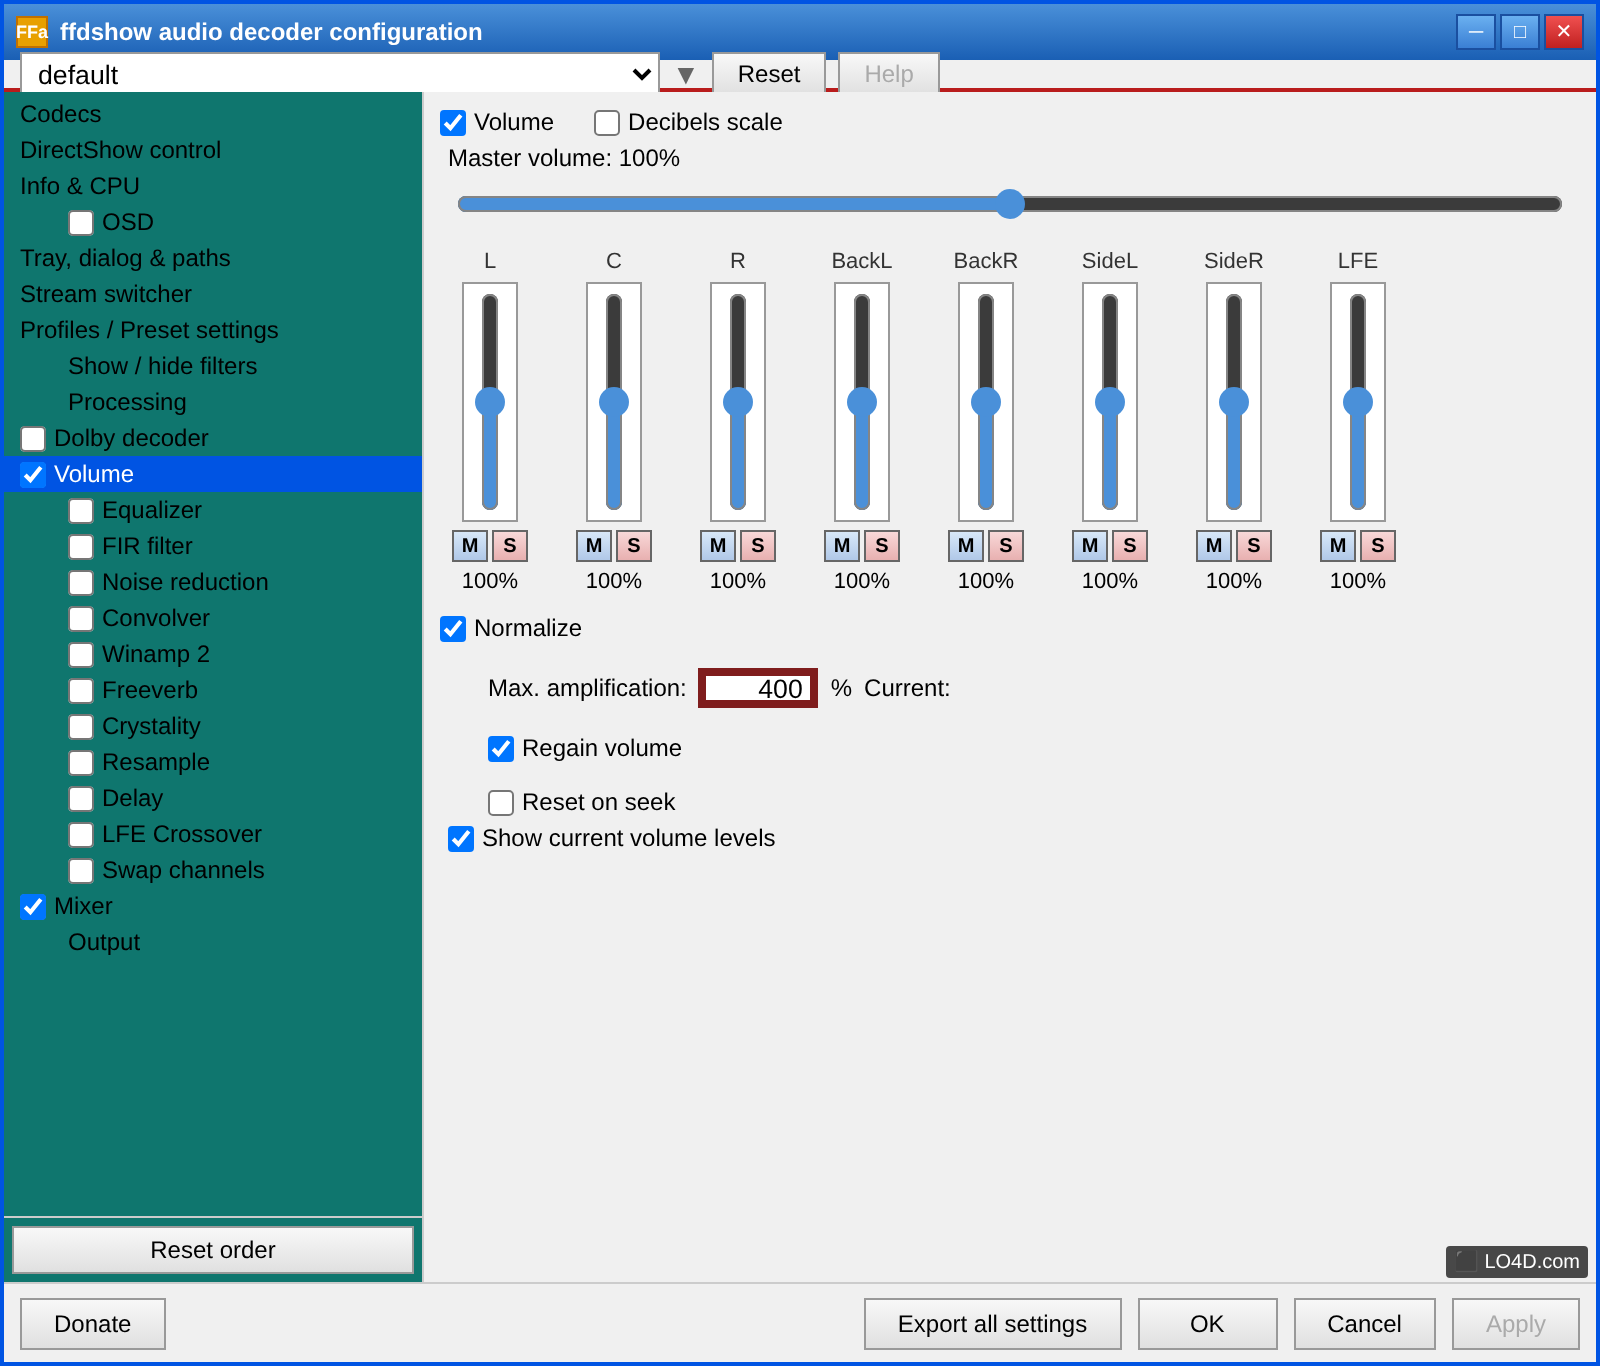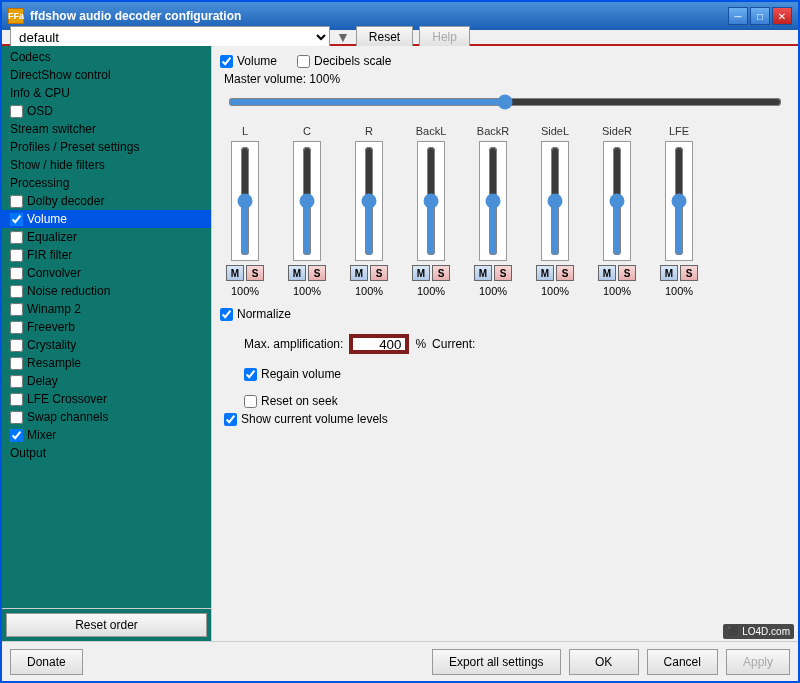--- a/index.html
+++ b/index.html
@@ -131,21 +131,21 @@
       white-space: nowrap;
       font-size: 12px;
     }
 
     .sidebar-item.selected {
       background: #0054e3;
       color: white;
     }
 
     .sidebar-item.sub {
-      padding-left: 8px;
+      padding-left: 32px;
     }
 
     .sidebar-checkbox {
       width: 13px;
       height: 13px;
     }
 
     .sidebar-bottom {
       padding: 4px;
       border-top: 1px solid #ccc;
@@ -384,20 +384,23 @@
               <span>DirectShow control</span>
             </div>
             <div class="sidebar-item">
               <span>Info &amp; CPU</span>
             </div>
             <div class="sidebar-item sub">
               <input type="checkbox" class="sidebar-checkbox" style="">
               <span>OSD</span>
             </div>
             <div class="sidebar-item">
+              <span>Tray, dialog &amp; paths</span>
+            </div>
+            <div class="sidebar-item">
               <span>Stream switcher</span>
             </div>
             <div class="sidebar-item">
               <span>Profiles / Preset settings</span>
             </div>
             <div class="sidebar-item sub">
               <span>Show / hide filters</span>
             </div>
             <div class="sidebar-item sub">
               <span>Processing</span>
@@ -413,25 +416,25 @@
             <div class="sidebar-item sub">
               <input type="checkbox" class="sidebar-checkbox" style="">
               <span>Equalizer</span>
             </div>
             <div class="sidebar-item sub">
               <input type="checkbox" class="sidebar-checkbox" style="">
               <span>FIR filter</span>
             </div>
             <div class="sidebar-item sub">
               <input type="checkbox" class="sidebar-checkbox" style="">
+              <span>Noise reduction</span>
+            </div>
+            <div class="sidebar-item sub">
+              <input type="checkbox" class="sidebar-checkbox" style="">
               <span>Convolver</span>
-            </div>
-            <div class="sidebar-item sub">
-              <input type="checkbox" class="sidebar-checkbox" style="">
-              <span>Noise reduction</span>
             </div>
             <div class="sidebar-item sub">
               <input type="checkbox" class="sidebar-checkbox" style="">
               <span>Winamp 2</span>
             </div>
             <div class="sidebar-item sub">
               <input type="checkbox" class="sidebar-checkbox" style="">
               <span>Freeverb</span>
             </div>
             <div class="sidebar-item sub">

